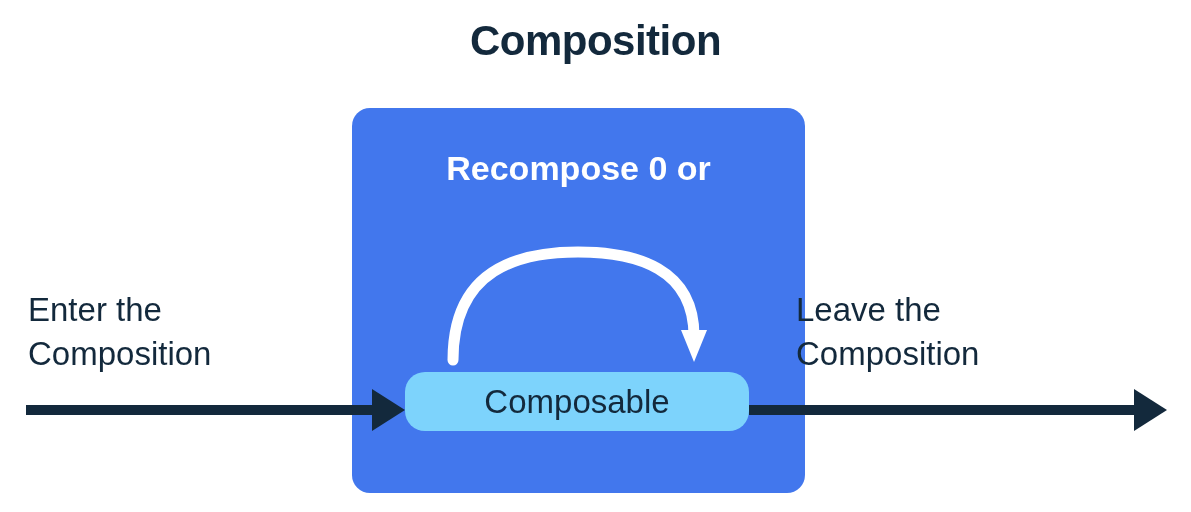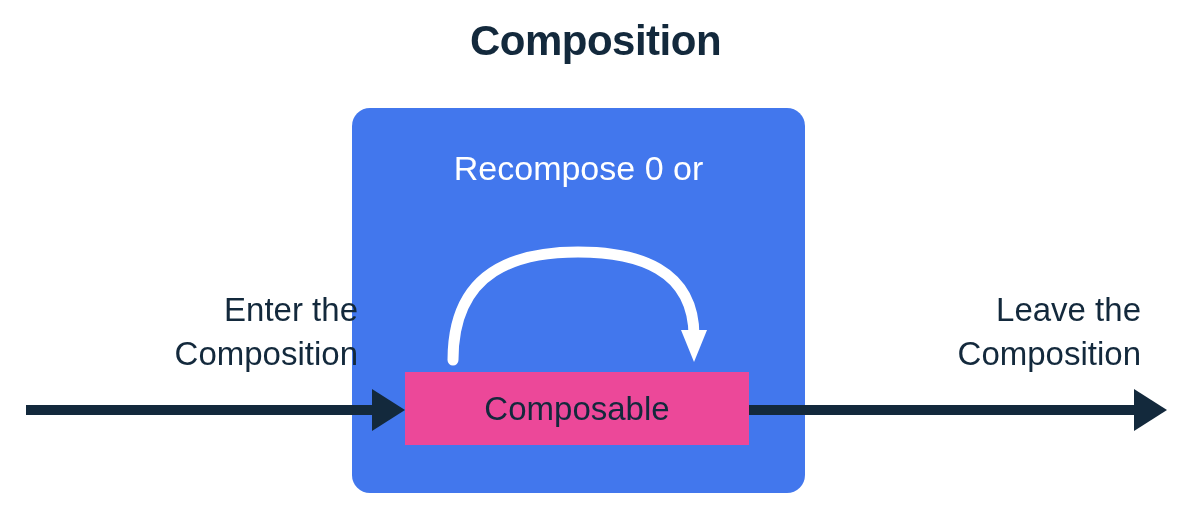--- a/index.html
+++ b/index.html
@@ -47,47 +47,47 @@
   
   #recompose-label {
     position: absolute;
     left: 362px;
     top: 146px;
     width: 433px;
     text-align: center;
     color: #ffffff;
     font-size: 34px;
     line-height: 1.34;
-    font-weight: 400;
+    font-weight: 700;
   }
 
   
   #composable-box {
     position: absolute;
     left: 405px;
     top: 372px;
     width: 344px;
-    height: 73px;
-    background: #ec4899;
-    border-radius: 0;
+    height: 59px;
+    background: #7dd3fc;
+    border-radius: 20px;
     display: flex;
     align-items: center;
     justify-content: center;
   }
   #composable-label {
     color: #13293c;
     font-size: 33px;
     font-weight: 400;
     line-height: 1;
   }
 
   
   .side-caption {
     position: absolute;
-    text-align: right;
+    text-align: left;
     color: #13293c;
     font-size: 33px;
     line-height: 1.32;
     font-weight: 400;
   }
   #enter-caption {
     left: 28px;
     top: 288px;
     width: 330px;
   }

